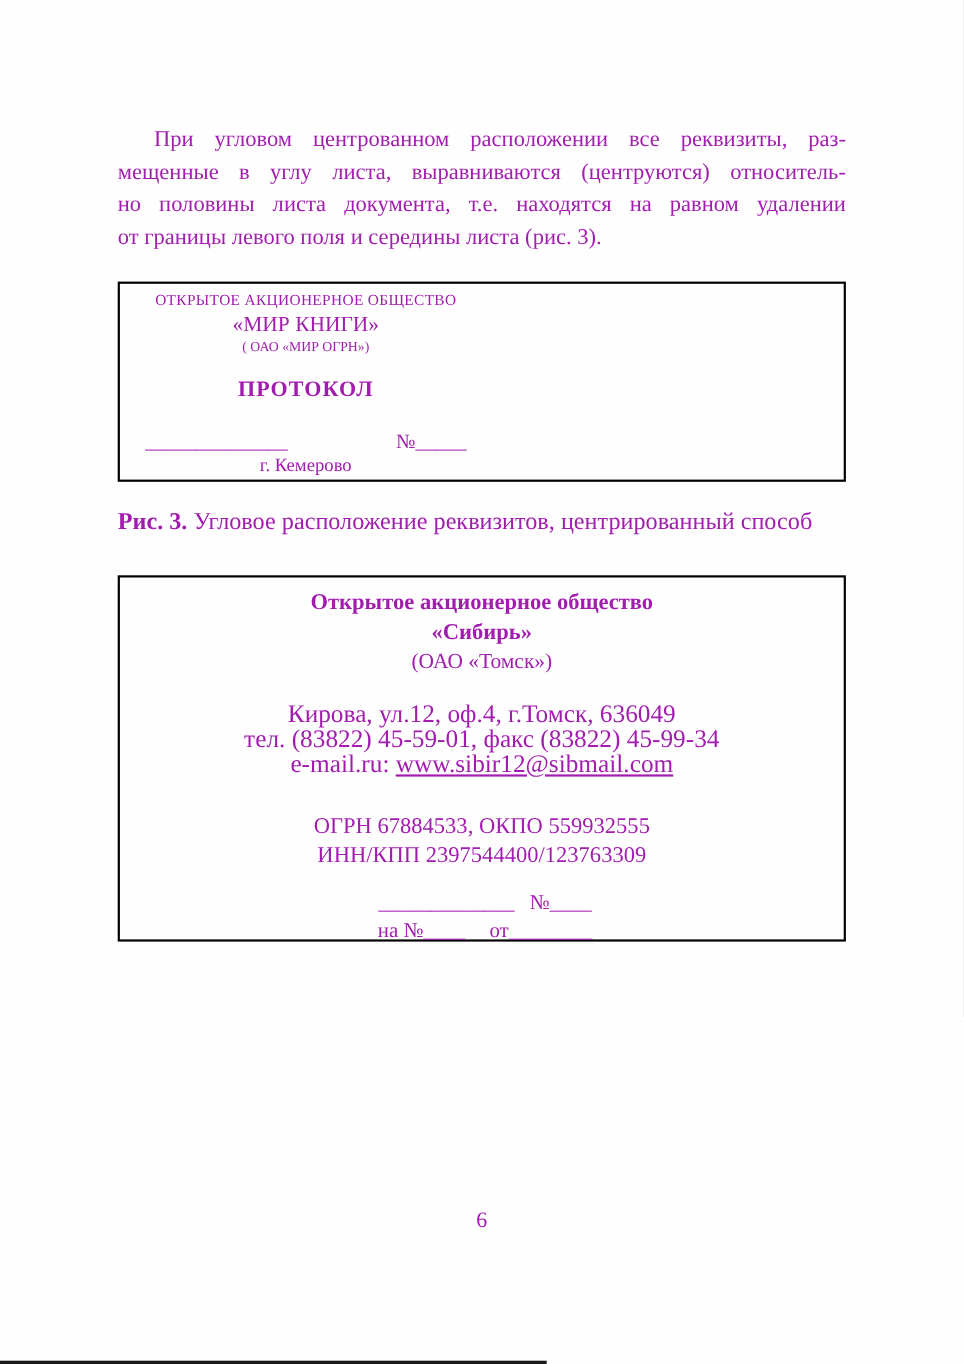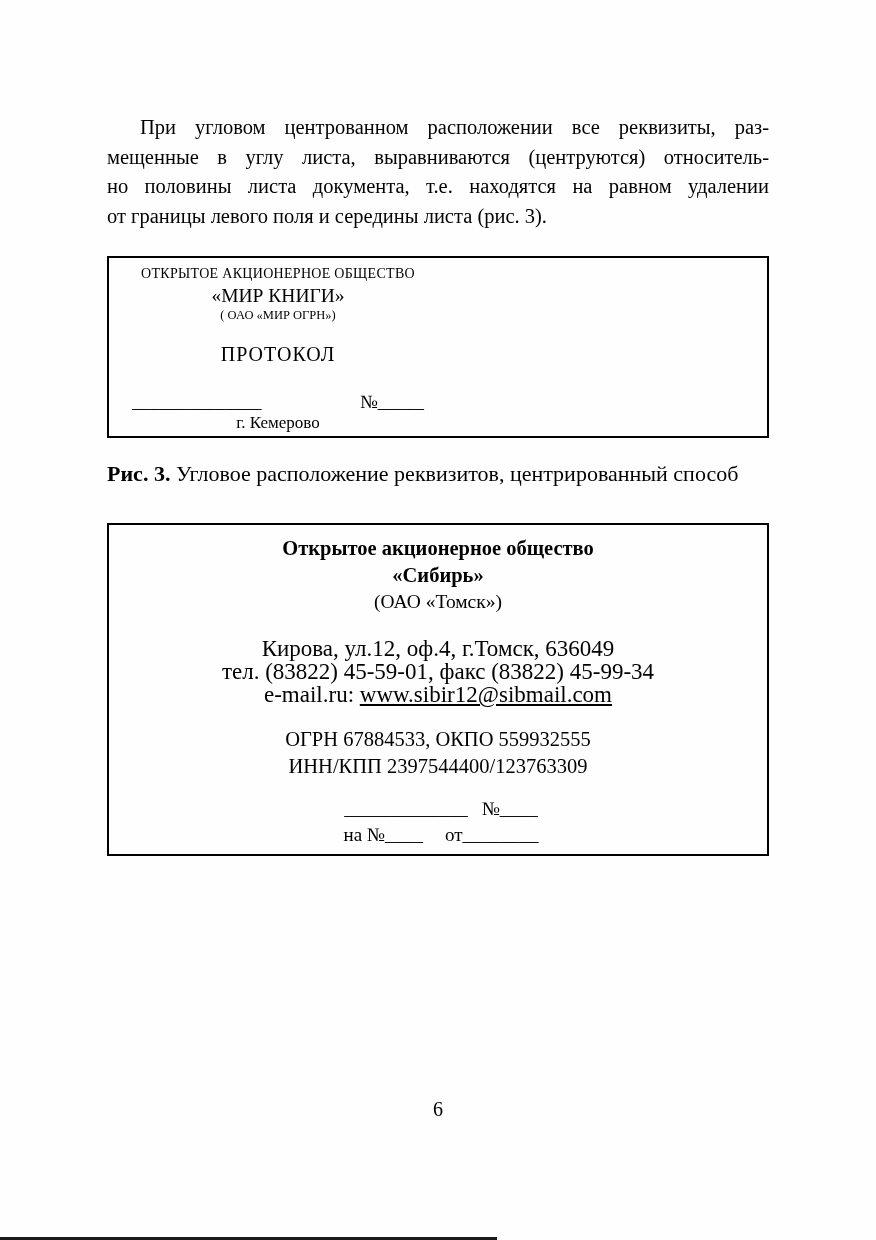--- a/index.html
+++ b/index.html
@@ -3,21 +3,21 @@
 <meta charset="utf-8">
 <style>
   html, body { margin: 0; padding: 0; background: #e8e8e8; }
   .page {
     position: relative;
     width: 876px;
     height: 1240px;
     margin: 0 auto;
     background: #fefefe;
     font-family: "Liberation Serif", "DejaVu Serif", serif;
-    color: #000000;
+    color: #a21caf;
     overflow: hidden;
   }
   .content {
     position: absolute;
     left: 107px;
     top: 0;
     width: 662px;
   }
 
   
@@ -44,21 +44,21 @@
     padding-top: 8px;
   }
   .corner-block {
     margin-left: 23px;
     width: 292px;
     text-align: center;
   }
   .org-type-caps { font-size: 14px; letter-spacing: 0.3px; }
   .org-name-mir { font-size: 19.5px; margin-top: 3px; }
   .org-abbr-mir { font-size: 12.5px; margin-top: 1px; }
-  .doc-type { font-size: 20px; font-weight: normal; letter-spacing: 1px; margin-top: 20px; }
+  .doc-type { font-size: 20px; font-weight: bold; letter-spacing: 1px; margin-top: 20px; }
   .blank-row {
     display: flex;
     justify-content: space-between;
     margin-top: 26px;
     font-size: 18.5px;
     text-align: left;
   }
   .city-line { font-size: 17px; margin-top: 0px; }
 
   
@@ -75,21 +75,21 @@
     height: 333px;
     padding-top: 10px;
   }
   .center { text-align: center; }
   .b2-head { font-size: 20.5px; font-weight: bold; line-height: 27px; }
   .b2-abbr { font-size: 19.5px; line-height: 26px; }
   .b2-addr { font-size: 23px; line-height: 23px; }
   .b2-addr-block { margin-top: 22px; }
   .b2-email-link { text-decoration: underline; }
   .b2-codes { font-size: 20.5px; line-height: 27px; }
-  .b2-codes-block { margin-top: 20px; }
+  .b2-codes-block { margin-top: 32px; }
   .b2-row { font-size: 19px; text-align: center; padding-left: 6px; line-height: 26px; }
   .b2-row1 { margin-top: 16px; }
   .b2-gap-sm { display: inline-block; width: 14px; }
   .b2-gap-md { display: inline-block; width: 22px; }
 
   
   .page-number {
     position: absolute;
     left: 0;
     width: 876px;

